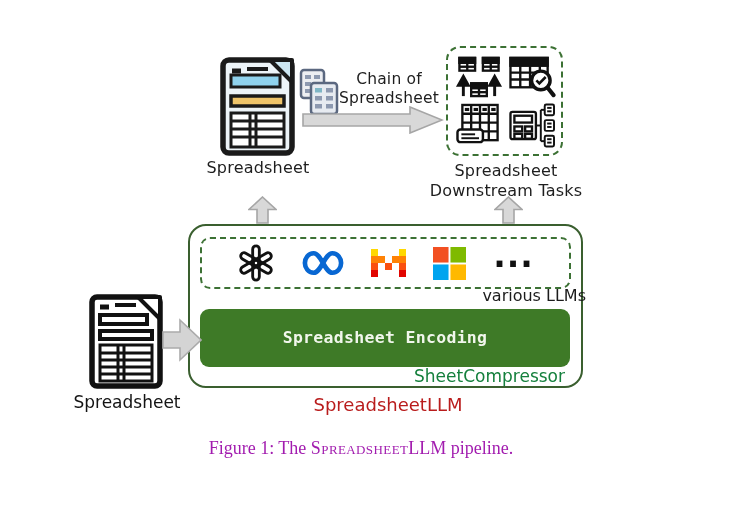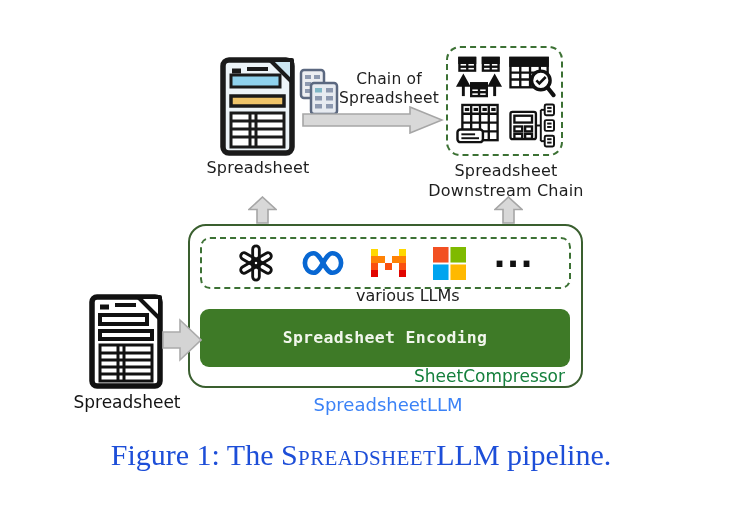--- a/index.html
+++ b/index.html
@@ -16,32 +16,32 @@
                   align-items:center;justify-items:center;background:#fff;}
 
   
   .outer-box{left:188px;top:224px;width:395px;height:164px;border:2.5px solid #3a5f2f;
              border-radius:18px;background:#fff;box-sizing:border-box;}
   .llm-dashed{left:200px;top:237px;width:371px;height:52px;border:2px dashed #3c7134;
               border-radius:10px;box-sizing:border-box;display:flex;align-items:center;
               justify-content:center;gap:27px;background:#fff;}
   .dots{font-weight:bold;font-size:33px;line-height:10px;transform:translateY(-7px);
         letter-spacing:1px;color:#111;}
-  .various{left:356px;top:286px;width:182px;font-size:16px;background:transparent;}
+  .various{left:404px;top:286px;width:182px;text-align:right;font-size:16px;background:transparent;}
 
   .green-box{left:200px;top:309px;width:370px;height:58px;background:#3e7a27;border-radius:9px;
              display:flex;flex-direction:column;align-items:center;justify-content:center;}
   .green-box .gline{font-family:"DejaVu Sans Mono",monospace;font-weight:bold;font-size:16.5px;
                     line-height:1.55;color:#f1f6ec;letter-spacing:.3px;}
   .sheetcomp{left:365px;top:366px;width:200px;text-align:right;font-size:17px;color:#15803d;}
-  .pipelabel{left:288px;top:394px;width:200px;text-align:center;font-size:18px;color:#3b82f6;}
+  .pipelabel{left:288px;top:394px;width:200px;text-align:center;font-size:18px;color:#b91c1c;}
   .inputlabel{left:42px;top:392px;width:170px;text-align:center;font-size:17px;color:#141414;}
 
   .caption{left:0;top:438px;width:722px;text-align:center;
-           font-family:"Liberation Serif",serif;font-size:30px;color:#1d4ed8;}
+           font-family:"Liberation Serif",serif;font-size:18px;color:#a21caf;}
   .caption .sc{font-variant:small-caps;letter-spacing:.4px;}
 
   svg{display:block;}
 </style>
 </head>
 <body>
 
 <div class="canvas">
 
   <div class="abs" style="left:219px;top:56px;width:77px;height:101px;">
@@ -181,21 +181,21 @@
       </g>
     </svg>
   </div>
 
   <div class="abs label" style="left:163px;top:158px;width:190px;">
     <span class="ln">Spreadsheet</span>
   </div>
 
   <div class="abs label" style="left:396px;top:161px;width:220px;">
     <span class="ln">Spreadsheet</span>
-    <span class="ln">Downstream Chain</span>
+    <span class="ln">Downstream Tasks</span>
   </div>
 
   <div class="abs" style="left:248px;top:196px;width:29px;height:28px;">
     <svg width="29" height="28" viewBox="0 0 29 28">
       <polygon points="14.5,1 28,13.5 20,13.5 20,27 9,27 9,13.5 1,13.5" fill="#d8d8d8" stroke="#a6a6a6" stroke-width="1.6"></polygon>
     </svg>
   </div>
   <div class="abs" style="left:494px;top:196px;width:29px;height:28px;">
     <svg width="29" height="28" viewBox="0 0 29 28">
       <polygon points="14.5,1 28,13.5 20,13.5 20,27 9,27 9,13.5 1,13.5" fill="#d8d8d8" stroke="#a6a6a6" stroke-width="1.6"></polygon>

